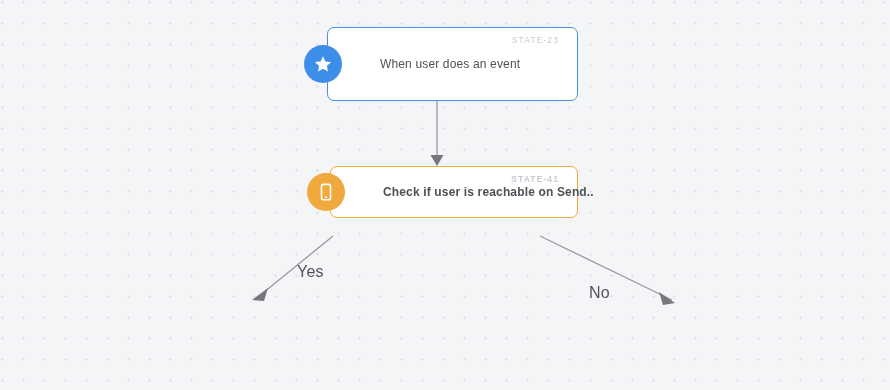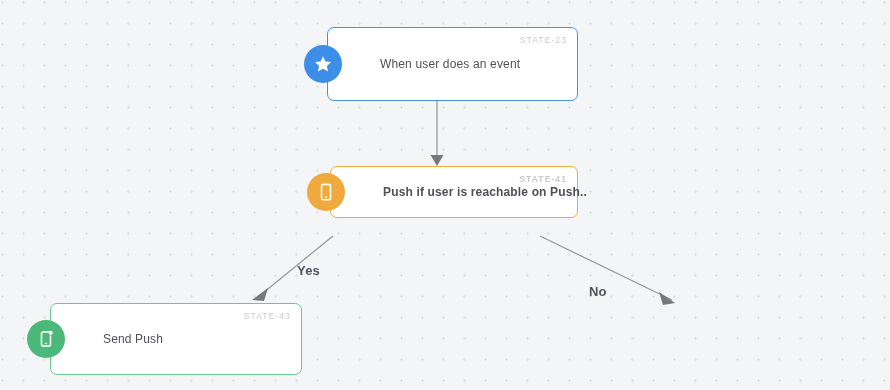--- a/index.html
+++ b/index.html
@@ -41,21 +41,21 @@
     border-radius: 7px;
     border: 1.4px solid #cccccc;
   }
   .node-trigger  { border-color: #4a90e2; }
   .node-condition{ border-color: #f2a93b; }
   .node-action   { border-color: #69c88d; }
 
   .node-state {
     position: absolute;
     top: 7px;
-    right: 10px;
+    right: 18px;
     font-size: 8.5px;
     letter-spacing: 1.1px;
     color: #c9cad2;
     font-family: "Liberation Sans", sans-serif;
     white-space: nowrap;
   }
 
   .node-title {
     position: absolute;
     left: 52px;
@@ -80,22 +80,22 @@
     justify-content: center;
   }
   .badge-blue   { background: #3d8ee8; }
   .badge-orange { background: #f0a93d; }
   .badge-green  { background: #4cb97a; }
 
   .node-badge svg { display: block; }
 
   .edge-label {
     position: absolute;
-    font-size: 13px;
-    font-weight: bold;
+    font-size: 16px;
+    font-weight: normal;
     color: #52535b;
     letter-spacing: 0.2px;
     background: transparent;
     white-space: nowrap;
   }
 </style>
 </head>
 <body>
 
 <div id="canvas">
@@ -129,32 +129,21 @@
   </div>
 
   <div class="node node-condition" style="left:330px; top:166px; width:248px; height:52px;font-weight:bold;">
     <div class="node-badge badge-orange">
       <svg width="20" height="20" viewBox="0 0 24 24" aria-hidden="true">
         <rect x="6.6" y="2.8" width="10.8" height="18.4" rx="2.1" fill="none" stroke="#ffffff" stroke-width="1.9"></rect>
         <rect x="10.6" y="17.2" width="2.8" height="1.9" rx="0.9" fill="#ffffff"></rect>
       </svg>
     </div>
     <div class="node-state">STATE-41</div>
-    <div class="node-title">Push if user is reachable on Push..</div>
+    <div class="node-title">Check if user is reachable on Send..</div>
   </div>
 
-  <div class="node node-action" style="left:50px; top:303px; width:252px; height:72px;">
-    <div class="node-badge badge-green">
-      <svg width="20" height="20" viewBox="0 0 24 24" aria-hidden="true">
-        <path d="M15.2 3.6H8.7c-1.2 0-2.1 0.9-2.1 2.1v12.6c0 1.2 0.9 2.1 2.1 2.1h6.6c1.2 0 2.1-0.9 2.1-2.1V8.4" fill="none" stroke="#ffffff" stroke-width="1.9" stroke-linecap="round"></path>
-        <rect x="10.6" y="16.4" width="2.8" height="1.9" rx="0.9" fill="#ffffff"></rect>
-        <circle cx="17.6" cy="4.6" r="2.5" fill="#ffffff"></circle>
-      </svg>
-    </div>
-    <div class="node-state">STATE-43</div>
-    <div class="node-title">Send Push</div>
-  </div>
 
 
   <div class="edge-label" style="left:297px; top:263px;">Yes</div>
   <div class="edge-label" style="left:589px; top:262px;margin-top:22px;">No</div>
 
 </div>
 
 </body></html>

